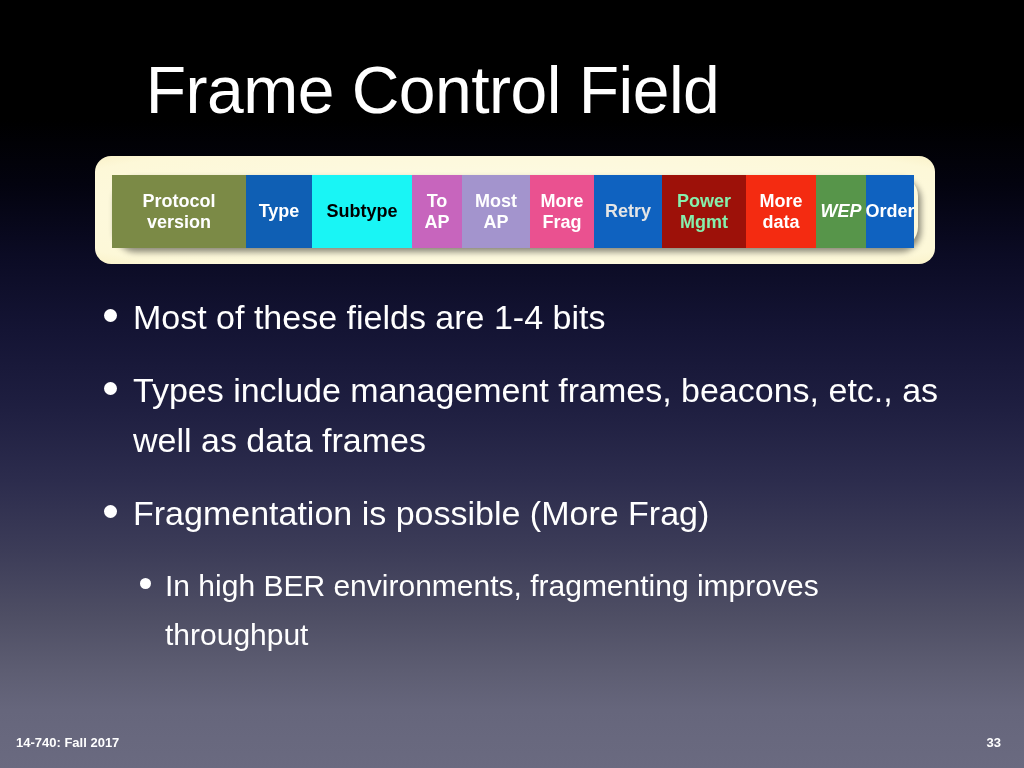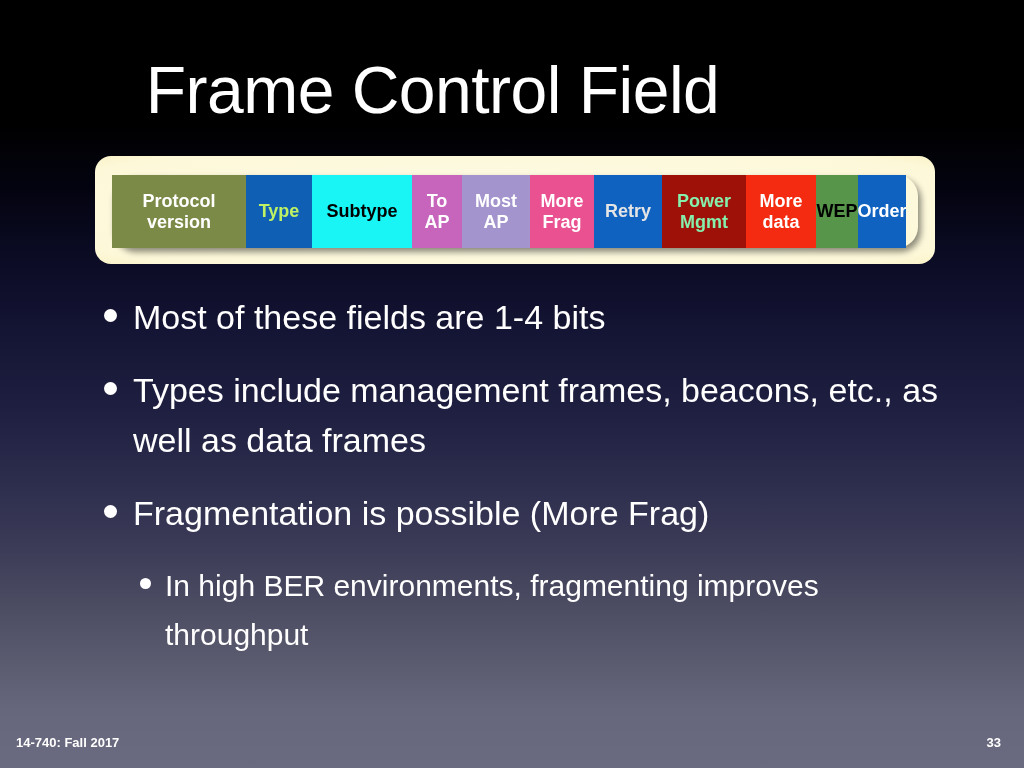--- a/index.html
+++ b/index.html
@@ -181,34 +181,34 @@
 
 <div id="slide">
 
   <h1 id="title">Frame Control Field</h1>
 
   <div id="fc-diagram">
     <div id="fc-glow"></div>
     <div id="fc-strip">
         <div class="fc-cell" style="width: 134px; background: rgb(123, 138, 70); color: rgb(255, 255, 255);">Protocol
 version</div>
-        <div class="fc-cell" style="width: 66px; background: rgb(15, 95, 180); color: #bef264;">Type</div>
+        <div class="fc-cell" style="width: 66px; background: rgb(15, 95, 180); color: #ffffff;">Type</div>
         <div class="fc-cell" style="width: 100px; background: rgb(25, 245, 245); color: rgb(0, 0, 0);">Subtype</div>
         <div class="fc-cell" style="width: 50px; background: rgb(199, 101, 189); color: rgb(255, 255, 255);">To
 AP</div>
         <div class="fc-cell" style="width: 68px; background: rgb(163, 148, 205); color: rgb(255, 255, 255);">Most
 AP</div>
         <div class="fc-cell" style="width: 64px; background: rgb(234, 81, 144); color: rgb(255, 255, 255);">More
 Frag</div>
         <div class="fc-cell" style="width: 68px; background: rgb(15, 98, 192); color: #e5e5e5;">Retry</div>
         <div class="fc-cell" style="width: 84px; background: rgb(157, 17, 9); color: #86efac;">Power
 Mgmt</div>
         <div class="fc-cell" style="width: 70px; background: rgb(244, 43, 17); color: rgb(255, 255, 255);">More
 data</div>
-        <div class="fc-cell" style="width: 42px; background: rgb(87, 149, 74); color: #000000;">WEP</div>
+        <div class="fc-cell" style="width: 50px; background: rgb(87, 149, 74); color: #ffffff; font-style: italic;">WEP</div>
         <div class="fc-cell" style="width: 48px; background: rgb(15, 98, 192); color: #ffffff;">Order</div>
       </div>
   </div>
 
   <div id="bullets">
       <div class="b-row b1">
         <span class="b-dot"></span>
         <span class="b-text">Most of these fields are 1-4 bits</span>
       </div>
       <div class="b-row b1">

